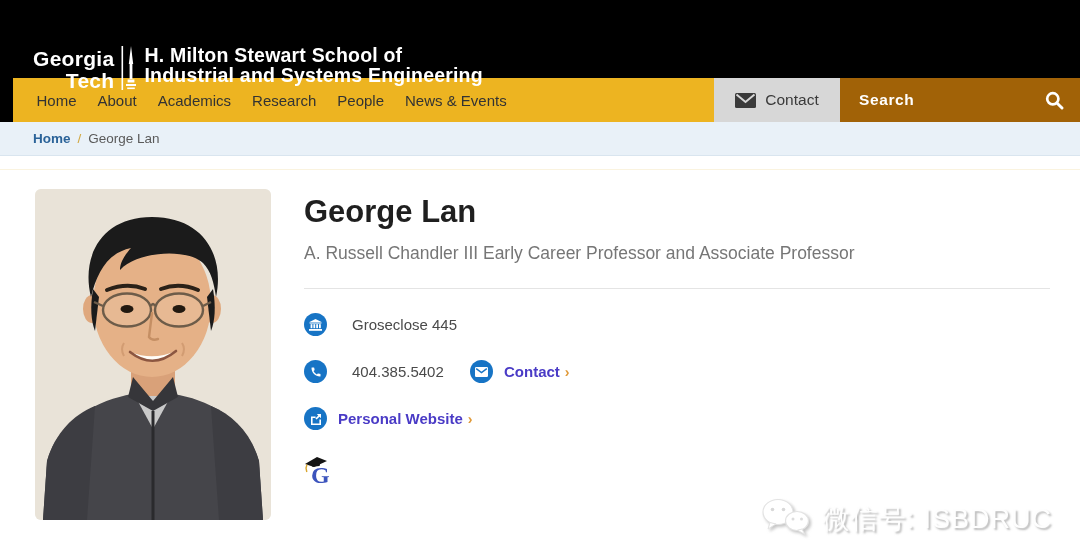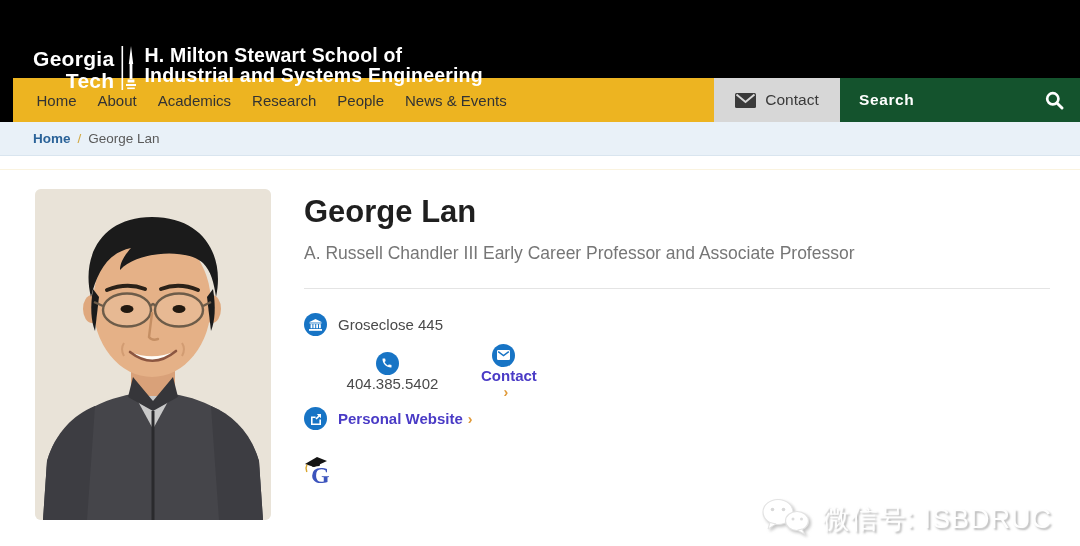--- a/index.html
+++ b/index.html
@@ -19,21 +19,21 @@
   .school-block { color:#fff; }
   .school-line { font-weight:bold; font-size:19.5px; line-height:20px; letter-spacing:.2px; }
   .college-line { font-family:"Liberation Serif", serif; font-size:9px; margin-top:4px; letter-spacing:.4px; color:#f0f0f0; }
 
   
   .navbar { height:44px; background:#000; display:flex; }
   .nav-gold { background:#edb421; margin-left:13px; flex:1; display:flex; align-items:center; padding-left:13px; }
   .nav-item { font-size:15px; color:#333; font-weight:500; padding:0 10.5px; text-decoration:none; cursor:pointer; }
   .contact-btn { width:126px; background:#d7d7d7; display:flex; align-items:center; justify-content:center; gap:9px; cursor:pointer; }
   .contact-btn span { font-size:15.5px; color:#3a3a3a; }
-  .search-box { width:240px; background:#14532d; display:flex; align-items:center; justify-content:space-between; padding:0 16px 0 19px; cursor:pointer; }
+  .search-box { width:240px; background:#a16207; display:flex; align-items:center; justify-content:space-between; padding:0 16px 0 19px; cursor:pointer; }
   .search-box .search-label { color:#fff; font-size:15.5px; font-weight:bold; letter-spacing:.6px; }
 
   
   .breadcrumb { height:34px; background:#e9f1f8; border-bottom:1px solid #d9e5ef; display:flex; align-items:center; padding-left:33px; font-size:13.5px; gap:7px; }
   .bc-home { color:#2b6399; font-weight:bold; text-decoration:none; cursor:pointer; }
   .bc-sep { color:#d2a73e; }
   .bc-current { color:#5a5a5a; }
   .accent-hairline { height:14px; border-bottom:1px solid #faf3df; }
 
   
@@ -41,23 +41,23 @@
   .photo { position:absolute; left:35px; top:19px; width:236px; height:331px; border-radius:6px; overflow:hidden; }
   .content { margin-left:304px; padding-top:22px; padding-right:30px; }
   .profile-name { font-size:31px; font-weight:600; color:#1f1f1f; line-height:40px; }
   .profile-title { font-size:17.5px; color:#767676; line-height:24px; margin-top:9px; }
   .divider { border:0; border-top:1px solid #e4e4e4; margin-top:23px; }
   .cols { display:flex; }
   .col-contact { width:368px; }
   .col-edu { flex:1; }
   .section-heading { font-size:19.5px; font-weight:600; color:#4a4a4a; margin-top:26px; line-height:24px; }
   .info-row { display:flex; align-items:center; margin-top:24px; height:23px; }
-  .row-group { display:flex; align-items:center; min-width:166px;flex-direction:column; }
+  .row-group { display:flex; align-items:center; min-width:166px; }
   .icon-circle { width:23px; height:23px; border-radius:50%; background:#1774c5; display:flex; align-items:center; justify-content:center; flex:0 0 23px; }
-  .row-text { font-size:15px; color:#4a4a4a; margin-left:11px; }
+  .row-text { font-size:15px; color:#4a4a4a; margin-left:25px; }
   .row-link { font-size:15px; font-weight:600; color:#4a3bc6; margin-left:11px; text-decoration:none; cursor:pointer; }
   .chevron { color:#e09a3a; font-size:14px; font-weight:bold; margin-left:5px; }
   .scholar-row { margin-top:25px; }
   .scholar-link { display:inline-block; cursor:pointer; }
   .edu-text { font-size:15px; color:#3a3a3a; line-height:29.5px; margin-top:28px; max-width:385px; }
 
   
   .watermark { position:absolute; right:28px; bottom:22px; display:flex; align-items:flex-end; gap:10px; }
   .watermark-text {
     color:#fefefe; font-size:27px; font-weight:500; letter-spacing:1px;

